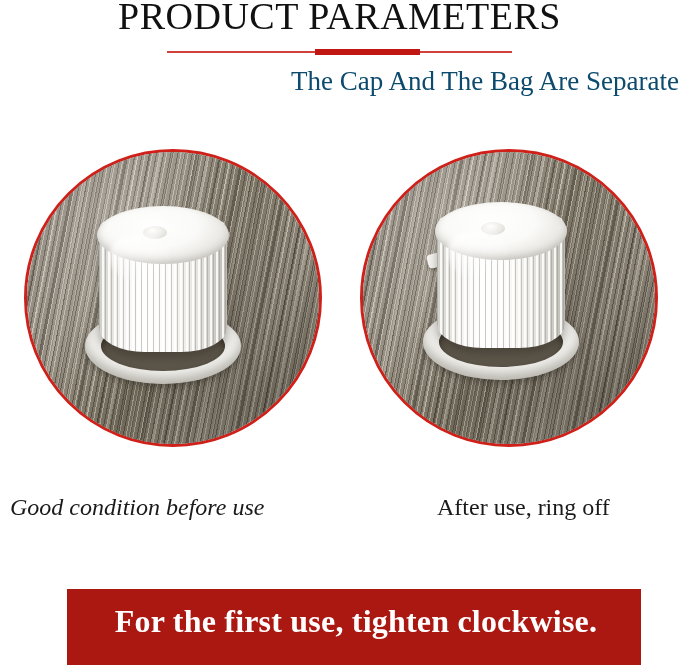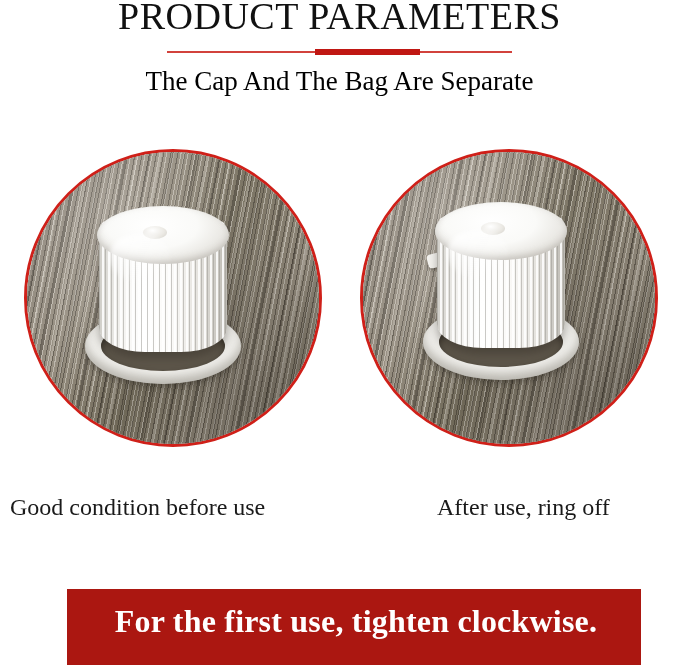--- a/index.html
+++ b/index.html
@@ -57,23 +57,23 @@
     top: 0px;
     width: 105px;
     height: 6px;
     background: #c01713;
   }
   .page-subtitle {
     position: absolute;
     left: 0;
     top: 66px;
     width: 679px;
-    text-align: center;
+    text-align: right;
     font-size: 27px;
-    color: #000000;
+    color: #0c4a6e;
     font-weight: 400;
     white-space: nowrap;
   }
 
   
   .photo-row {
     position: absolute;
     left: 0;
     top: 149px;
     width: 679px;
@@ -249,21 +249,21 @@
     width: 679px;
     height: 40px;
   }
   .caption {
     position: absolute;
     top: 0;
     font-size: 24px;
     color: #1a1a1a;
     white-space: nowrap;
   }
-  .caption.cap-left  { left: 10px; }
+  .caption.cap-left  { left: 10px; font-style: italic; }
   .caption.cap-right { left: 437px; }
 
   
   .banner {
     position: absolute;
     left: 67px;
     top: 589px;
     width: 574px;
     height: 76px;
     background: #ab1711;

